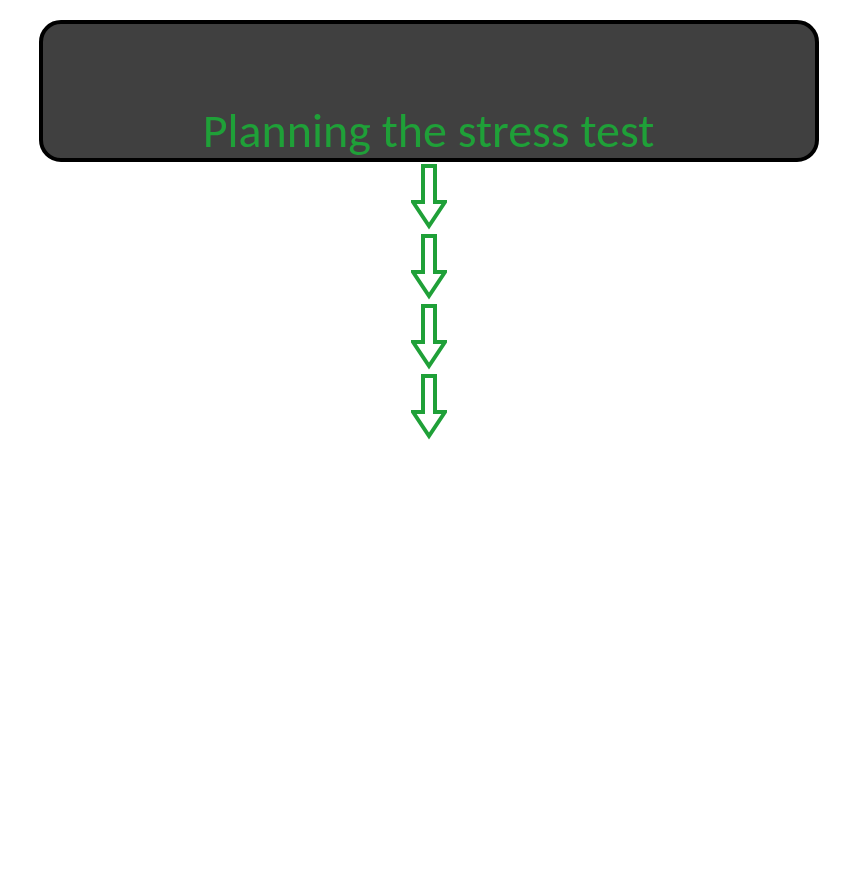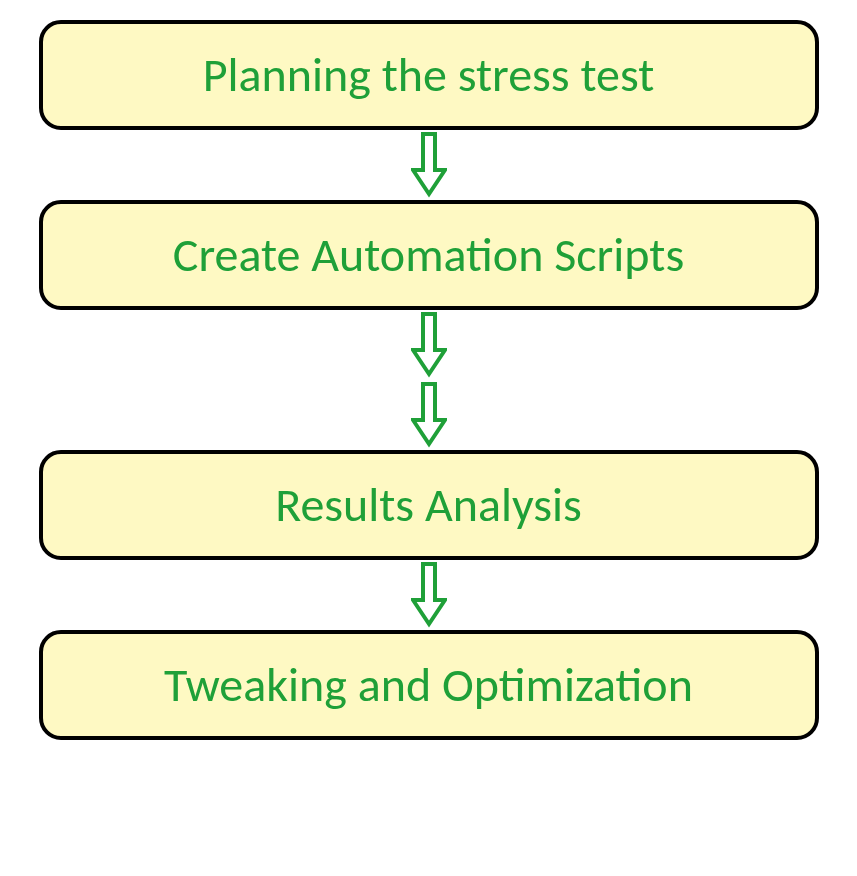--- a/index.html
+++ b/index.html
@@ -11,27 +11,27 @@
     padding: 20px 30px;
   }
   .flow {
     display: flex;
     flex-direction: column;
     align-items: center;
     width: 100%;
   }
   .box {
     width: 780px;
-    height: 110px;
+    height: 142px;
     border: 4px solid #000000;
     border-radius: 22px;
     display: flex;
-    align-items: center;
+    align-items: flex-end;
     justify-content: center;
-    background: #fef9c3;
+    background: #404040;
   }
   .box-label {
     color: #1fa038;
     font-size: 48px;
     font-weight: 400;
     text-align: center;
     line-height: 1.1;
   }
   .arrow {
     width: 40px;
@@ -53,44 +53,35 @@
   <div class="box">
     <span class="box-label">Planning the stress test</span>
   </div>
 
   <div class="arrow">
     <svg viewBox="0 0 36 66">
       <path d="M12 2 H24 V38 H34 L18 62 L2 38 H12 Z" fill="#ffffff" stroke="#1fa038" stroke-width="4" stroke-linejoin="miter"></path>
     </svg>
   </div>
 
-  <div class="box">
-    <span class="box-label">Create Automation Scripts</span>
-  </div>
 
   <div class="arrow">
     <svg viewBox="0 0 36 66">
       <path d="M12 2 H24 V38 H34 L18 62 L2 38 H12 Z" fill="#ffffff" stroke="#1fa038" stroke-width="4" stroke-linejoin="miter"></path>
     </svg>
   </div>
 
 
   <div class="arrow">
     <svg viewBox="0 0 36 66">
       <path d="M12 2 H24 V38 H34 L18 62 L2 38 H12 Z" fill="#ffffff" stroke="#1fa038" stroke-width="4" stroke-linejoin="miter"></path>
     </svg>
   </div>
 
-  <div class="box">
-    <span class="box-label">Results Analysis</span>
-  </div>
 
   <div class="arrow">
     <svg viewBox="0 0 36 66">
       <path d="M12 2 H24 V38 H34 L18 62 L2 38 H12 Z" fill="#ffffff" stroke="#1fa038" stroke-width="4" stroke-linejoin="miter"></path>
     </svg>
   </div>
 
-  <div class="box">
-    <span class="box-label">Tweaking and Optimization</span>
-  </div>
 
 </div>
 
 </body></html>

